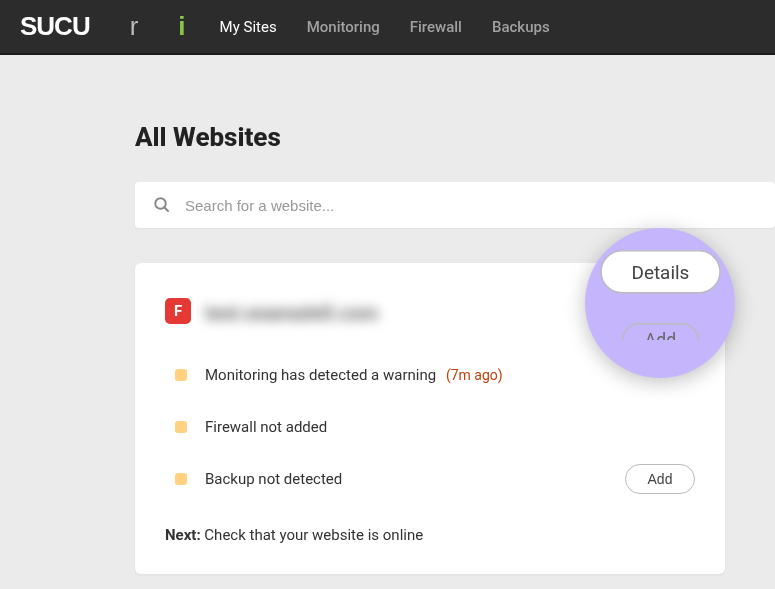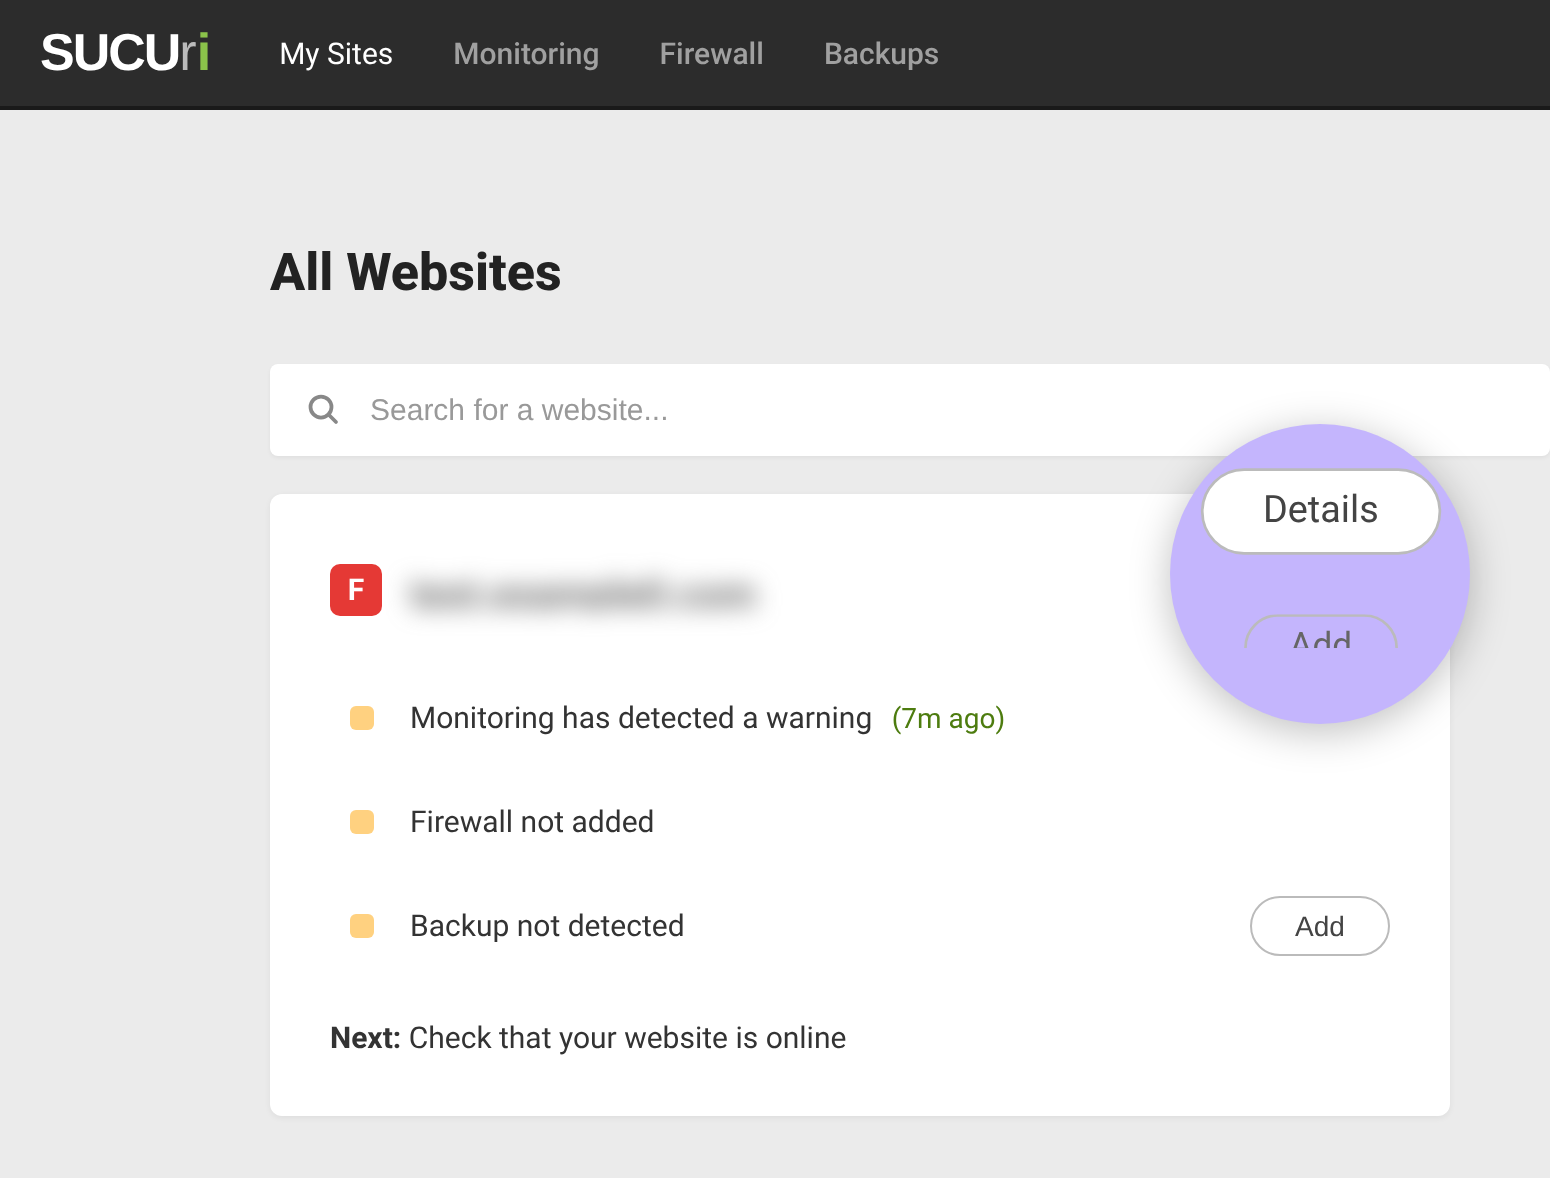--- a/index.html
+++ b/index.html
@@ -21,20 +21,21 @@
     }
     .logo {
       font-weight: 900;
       font-size: 26px;
       letter-spacing: -1px;
       color: #fff;
       font-family: Arial, sans-serif;
       margin-right: 35px;
       display: flex;
       align-items: baseline;
+      gap: 40px;
     }
     .logo .accent {
       color: #8bc34a;
       font-weight: 900;
       margin-left: 1px;
     }
     .logo .thin {
       color: #bbb;
       font-weight: 300;
     }
@@ -65,21 +66,21 @@
     }
     .search-wrap {
       background: #fff;
       border-radius: 4px;
       margin-left: 85px;
       padding: 14px 18px;
       display: flex;
       align-items: center;
       gap: 14px;
       box-shadow: 0 1px 2px rgba(0,0,0,0.05);
-      margin-bottom: 19px;
+      margin-bottom: 35px;
       width: calc(100% - 85px + 50px);
     }
     .search-icon svg { display: block; }
     .search-input {
       border: none;
       outline: none;
       font-size: 15px;
       color: #888;
       flex: 1;
       background: transparent;
@@ -134,21 +135,21 @@
       border-radius: 3px;
       flex-shrink: 0;
     }
     .dot-warn { background: #ffd180; }
     .status-text {
       color: #333;
       font-size: 15px;
       flex: 1;
     }
     .status-time {
-      color: #4d7c0f;
+      color: #c2410c;
       font-size: 14px;
       margin-left: 6px;
     }
     .pill-btn {
       border: 1px solid #bbb;
       background: #fff;
       border-radius: 18px;
       padding: 6px 20px;
       font-size: 14px;
       color: #444;

